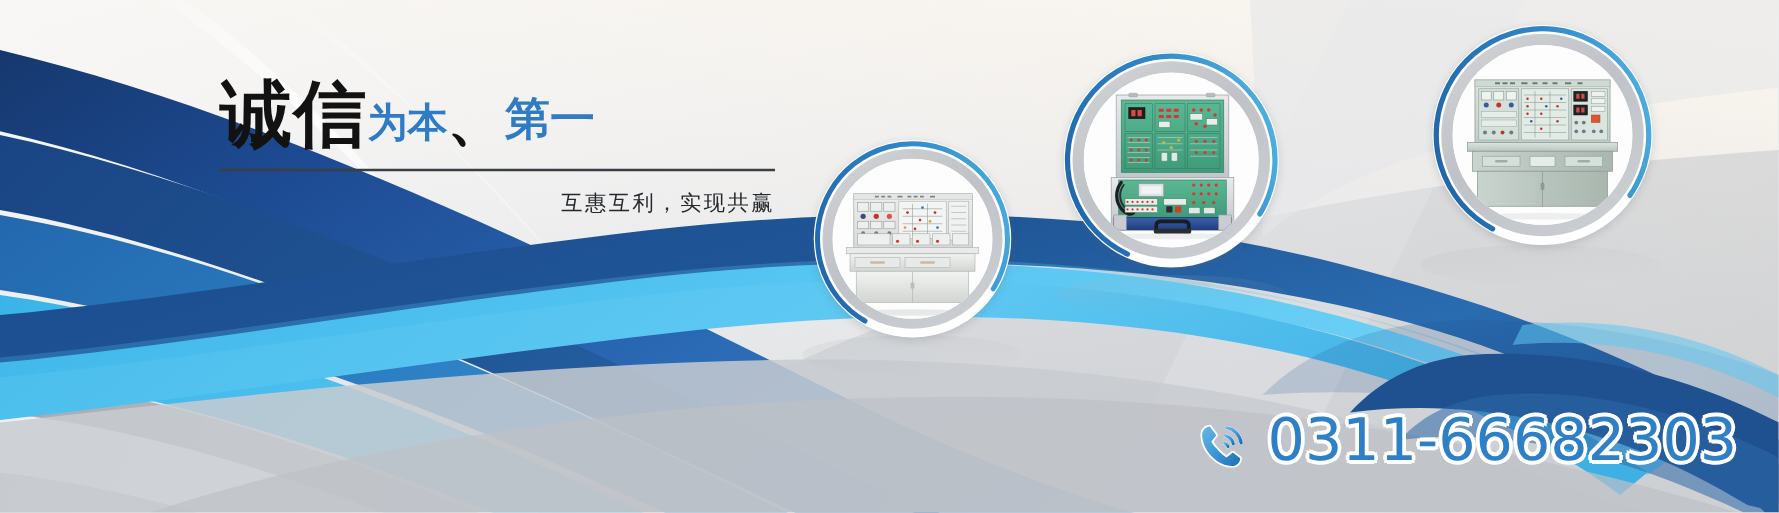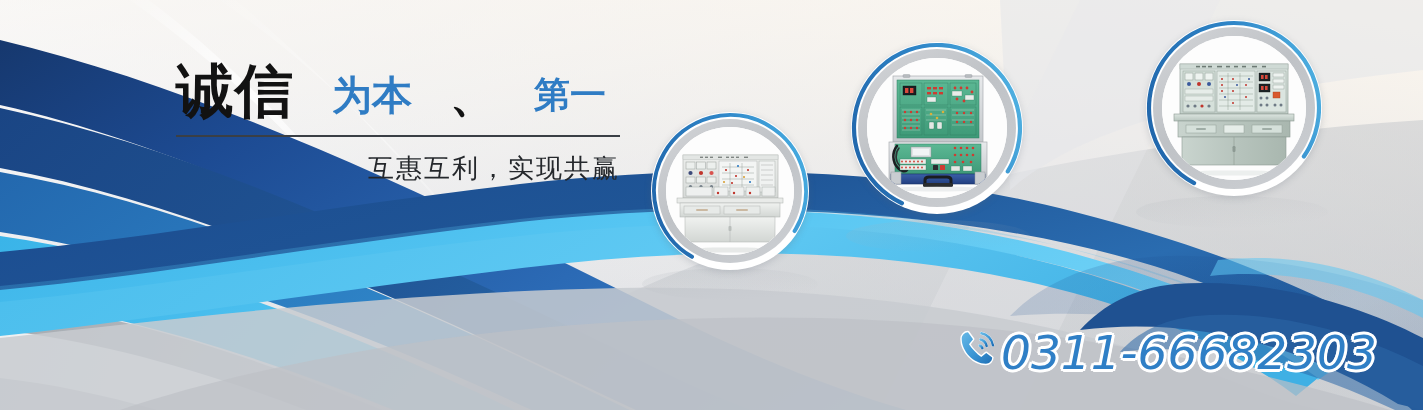--- a/index.html
+++ b/index.html
@@ -9,46 +9,46 @@
     background:#e9eaec;
   }
   #banner{
     position:relative;width:1423px;height:410px;overflow:hidden;
     background:linear-gradient(160deg,#fbfbfc 0%,#f2f3f4 28%,#e4e6e9 55%,#dcdee2 78%,#d6d9dd 100%);
   }
   #bg-svg{position:absolute;inset:0;width:1423px;height:410px;display:block;}
 
   
   .text-block{position:absolute;left:176px;top:62px;width:450px;z-index:6;}
-  .headline{white-space:nowrap;line-height:1;height:66px;display:flex;align-items:baseline;gap:38px;}
+  .headline{white-space:nowrap;line-height:1;height:66px;display:flex;align-items:baseline;}
   .hl-big{
     font-size:58px;font-weight:700;color:#121212;letter-spacing:1px;
     font-family:"DejaVu Sans","Liberation Sans",sans-serif;
   }
   .hl-mid{
-    font-size:40px;font-weight:700;color:#2f7cc4;letter-spacing:0px;
+    font-size:32px;font-weight:700;color:#2f7cc4;letter-spacing:0px;
     font-family:Liberation Serif, serif;
     position:relative;top:-2px;
   }
   .hl-dot{
     font-size:46px;font-weight:700;color:#121212;
     font-family:"DejaVu Sans","Liberation Sans",sans-serif;
   }
   .hl-small{
     font-size:36px;font-weight:700;color:#2f7cc4;
     font-family:"DejaVu Sans","Liberation Sans",sans-serif;
     position:relative;top:-4px;
   }
   .rule{
     margin-top:7px;width:444px;height:0;
     border-top:2px solid #3a3f45;
   }
   .subtitle{
     margin-top:14px;width:444px;text-align:right;
-    font-size:26px;font-weight:400;color:#25282c;letter-spacing:2px;
+    font-size:17px;font-weight:400;color:#25282c;letter-spacing:2px;
     font-family:"DejaVu Sans","Liberation Sans",sans-serif;
     white-space:nowrap;
   }
 
   
   .circle{position:absolute;border-radius:50%;z-index:5;}
   .ring-outer{
     position:absolute;inset:0;border-radius:50%;
     background:#ffffff;
     box-shadow:0 2px 7px rgba(90,100,115,.22);
@@ -61,21 +61,21 @@
     position:absolute;border-radius:50%;background:#fdfdfd;overflow:hidden;
   }
   .blue-arc{position:absolute;inset:0;border-radius:50%;}
 
   
   .prod{position:absolute;inset:0;}
 
   
   .phone-row{
     position:absolute;left:955px;top:325px;z-index:7;
-    display:flex;align-items:flex-start;gap:0;font-style:italic;
+    display:flex;align-items:flex-end;gap:13px;
   }
   .phone-num{
     font-size:47px;font-weight:400;letter-spacing:0px;
     font-family:"DejaVu Sans","Liberation Sans",sans-serif;
     color:#2f7fc6;
     -webkit-text-stroke:0px;
     text-shadow:
        2px 0 0 #fff, -2px 0 0 #fff, 0 2px 0 #fff, 0 -2px 0 #fff,
        1.5px 1.5px 0 #fff, -1.5px 1.5px 0 #fff, 1.5px -1.5px 0 #fff, -1.5px -1.5px 0 #fff,
        3px 0 0 #fff, -3px 0 0 #fff, 0 3px 0 #fff, 0 -3px 0 #fff,

